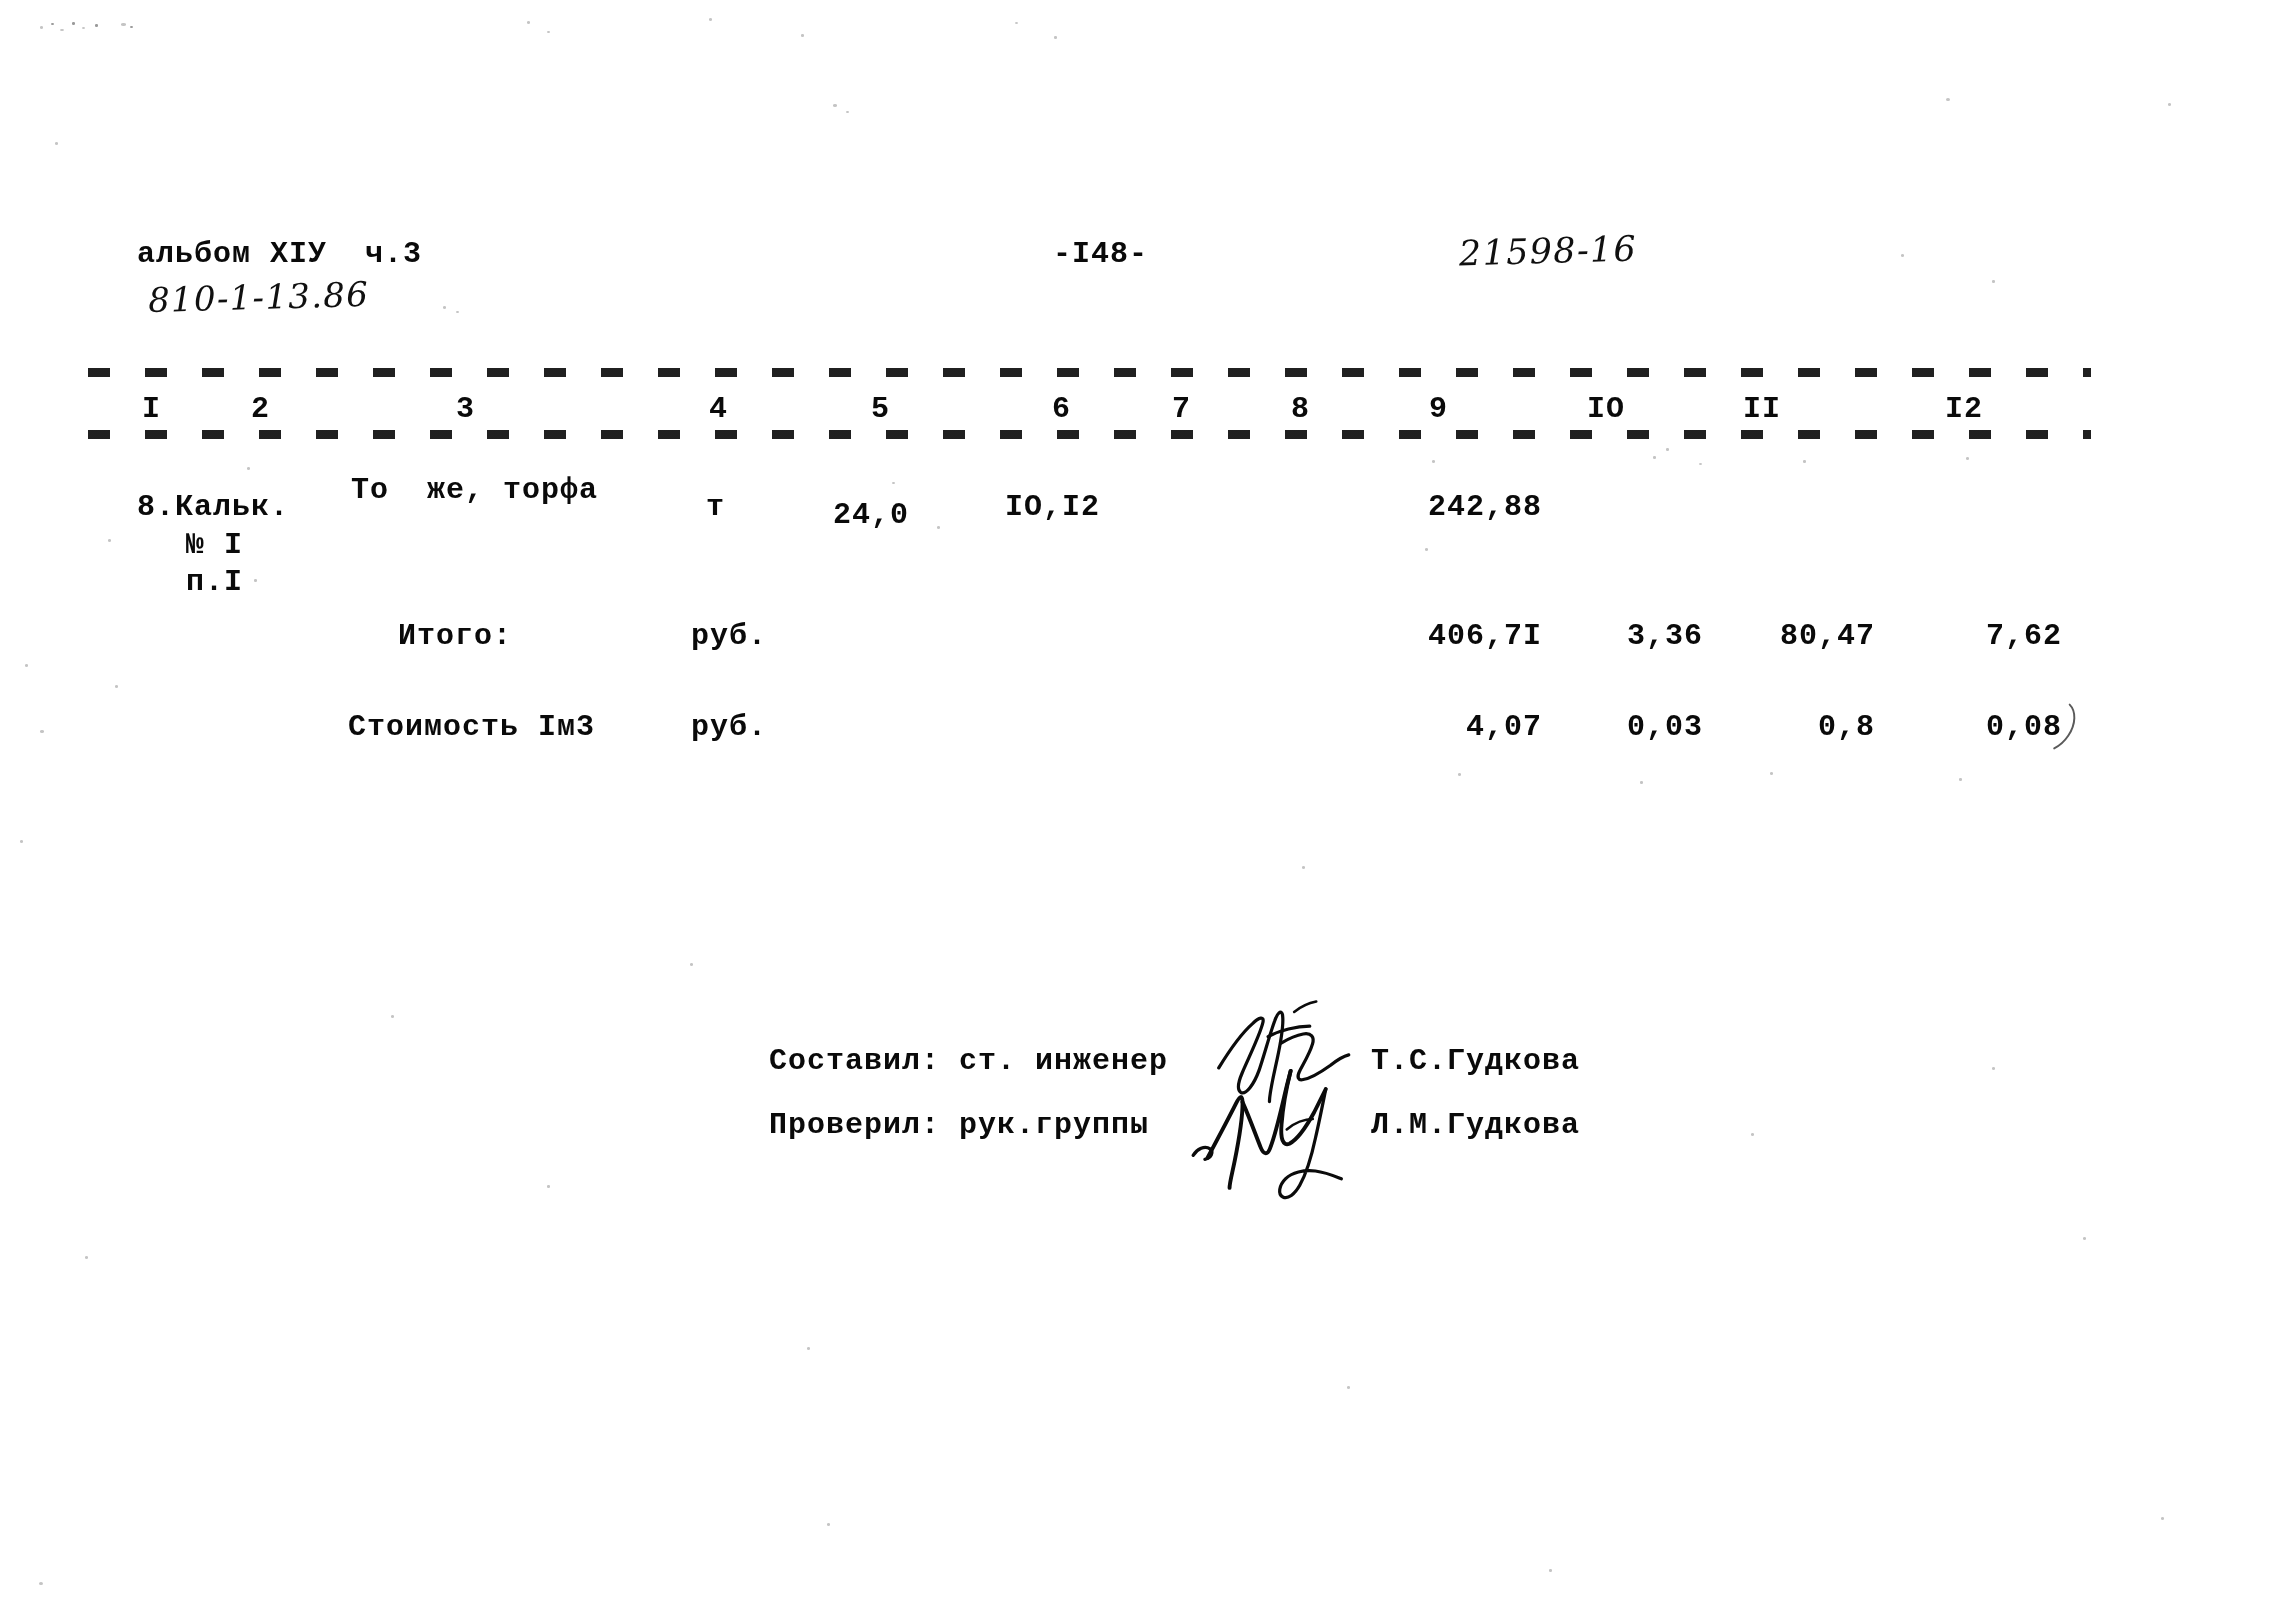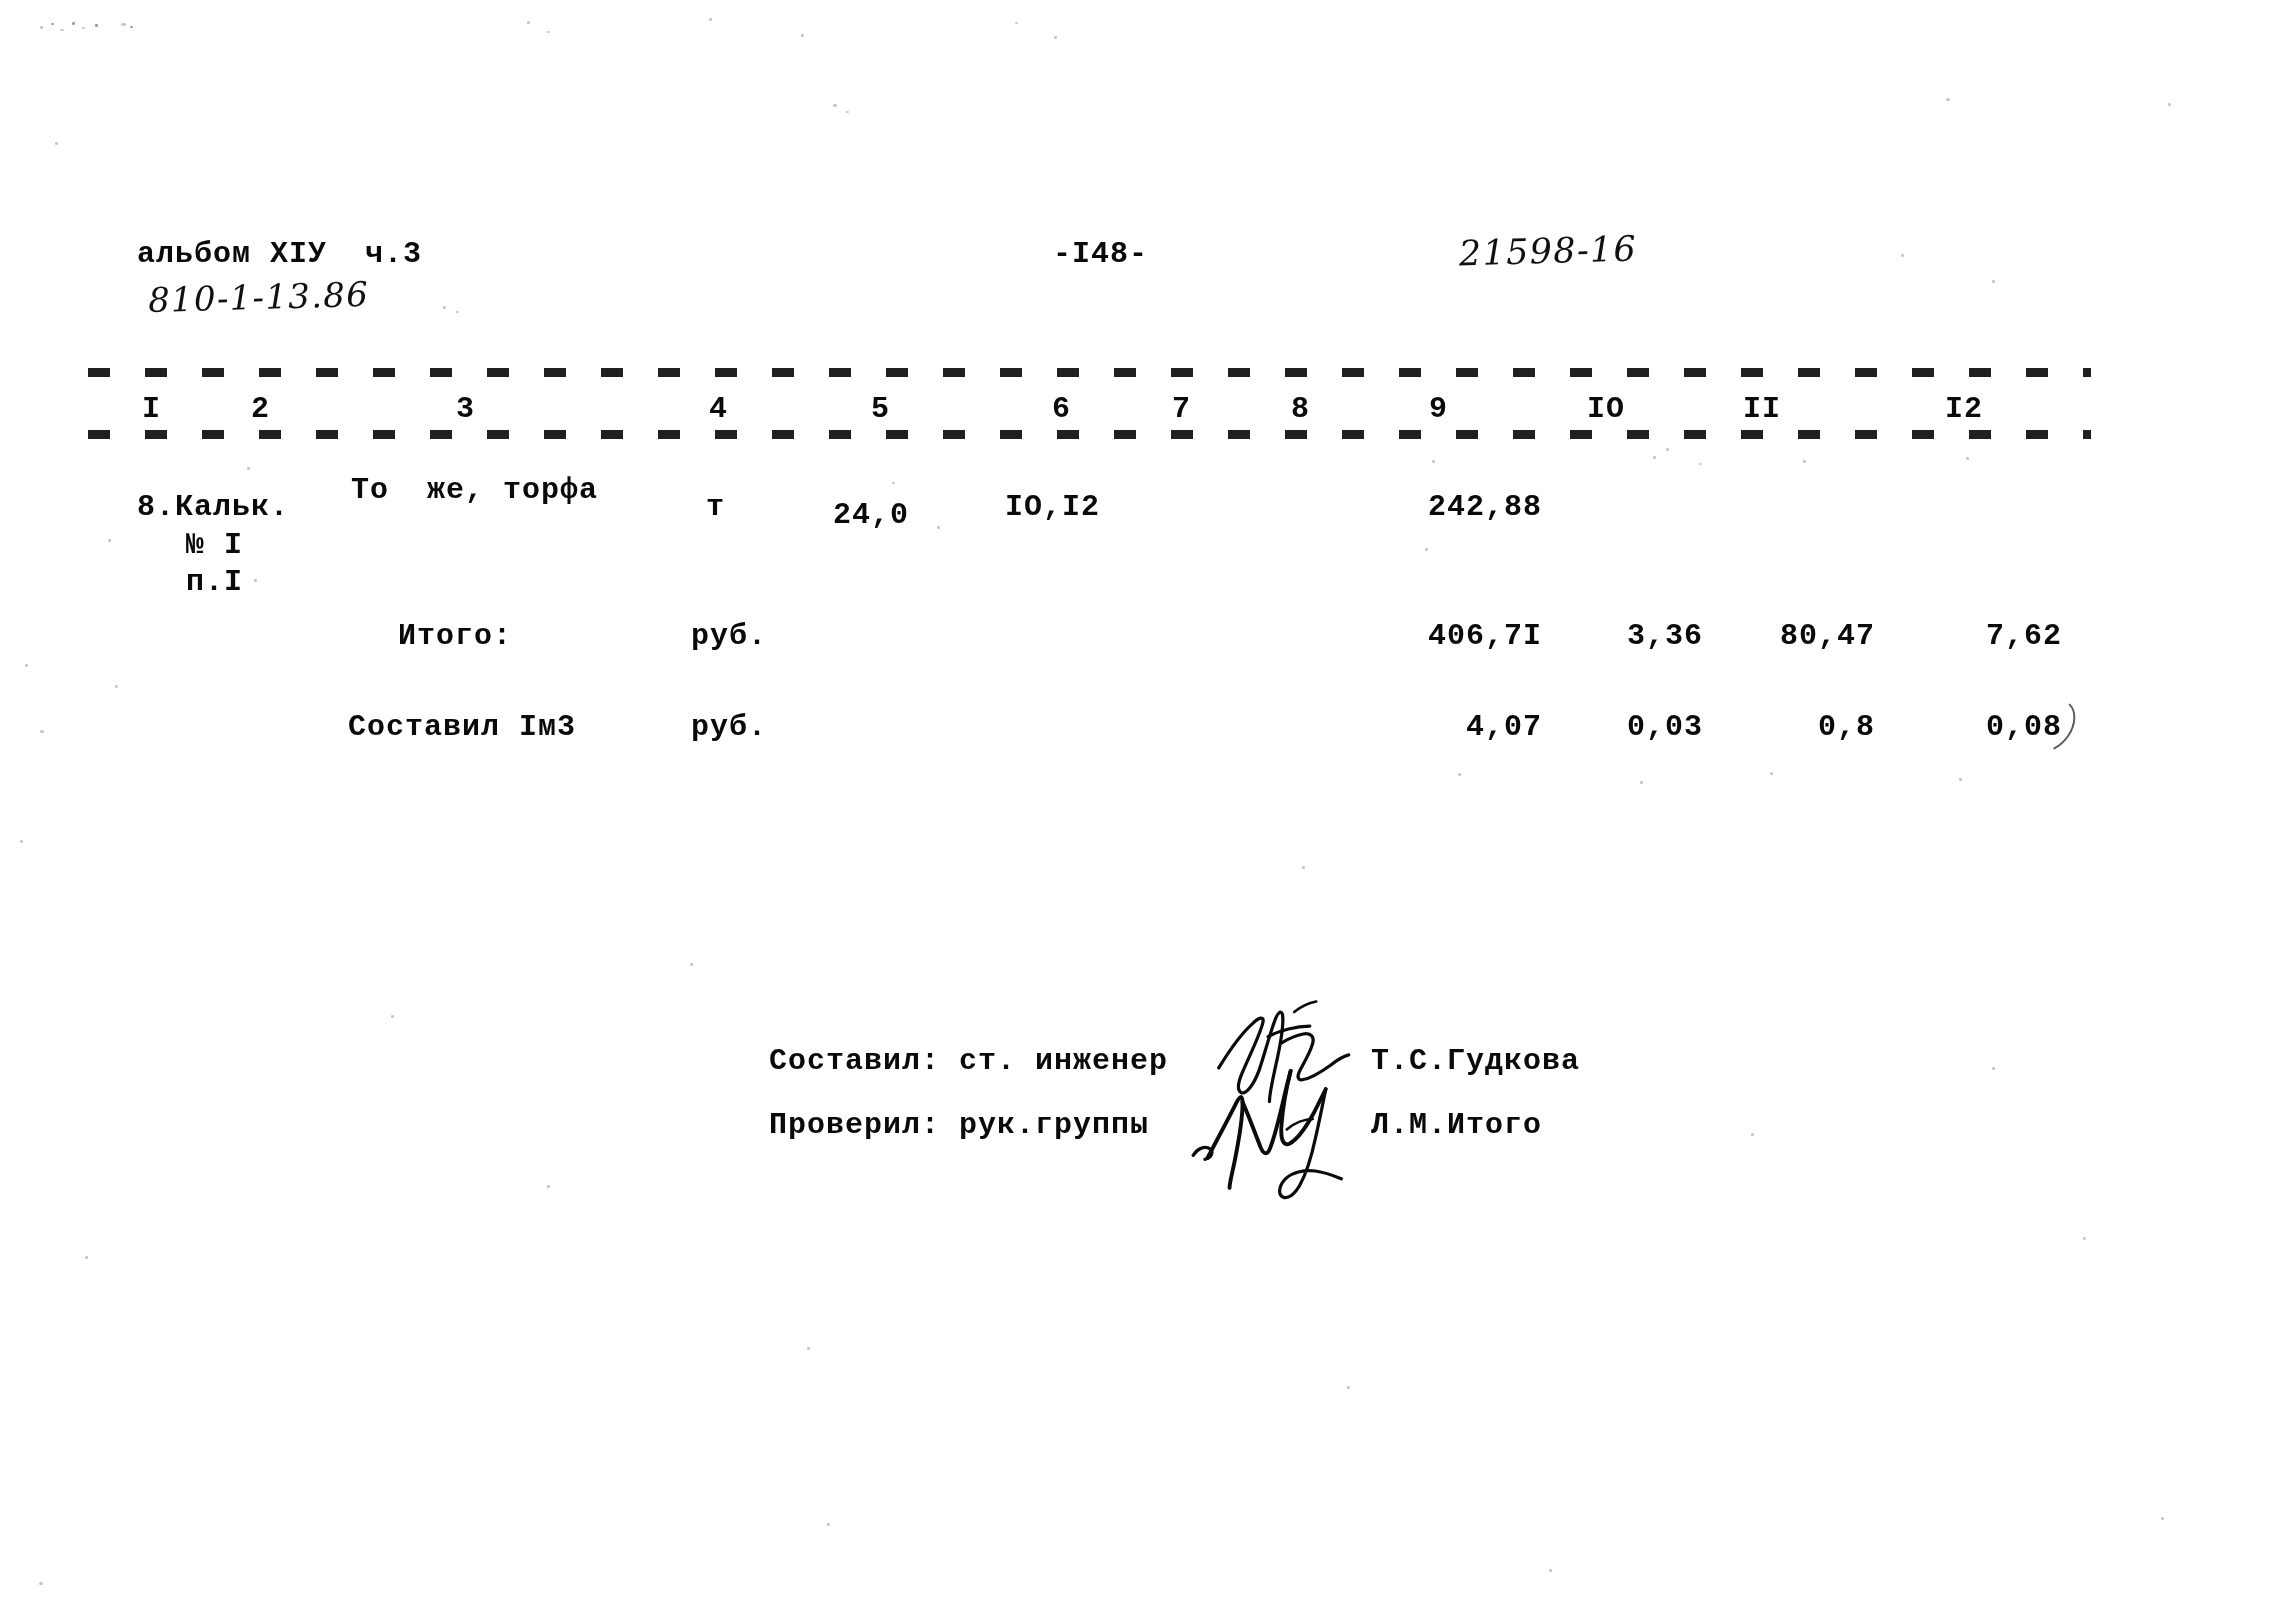--- a/index.html
+++ b/index.html
@@ -199,21 +199,21 @@
 
     <div class="tw" style="left:691px; top:618px;">руб.</div>
 
     <div class="tw rt" style="left:1360px; top:618px; width:182px;">406,7I</div>
     <div class="tw rt" style="left:1549px; top:618px; width:154px;">3,36</div>
     <div class="tw rt" style="left:1712px; top:618px; width:163px;">80,47</div>
     <div class="tw rt" style="left:1907px; top:618px; width:155px;">7,62</div>
   </div>
 
   <div>
-    <div class="tw" style="left:348px; top:709px;">Составил Iм3</div>
+    <div class="tw" style="left:348px; top:709px;">Стоимость Iм3</div>
 
     <div class="tw" style="left:691px; top:709px;">руб.</div>
 
     <div class="tw rt" style="left:1360px; top:709px; width:182px;">4,07</div>
     <div class="tw rt" style="left:1549px; top:709px; width:154px;">0,03</div>
     <div class="tw rt" style="left:1712px; top:709px; width:163px;">0,8</div>
     <div class="tw rt" style="left:1907px; top:709px; width:155px;">0,08</div>
   </div>
 
   <div class="pen-tick" style="left:2050px; top:702px;">
@@ -243,17 +243,17 @@
       <svg width="163" height="143" viewBox="0 0 250 220">
         <path d="M6 136 C12 126, 24 120, 32 126 C38 131, 34 140, 24 142" stroke-width="5"></path>
         <path d="M28 140 C44 110, 62 76, 72 56 C78 44, 82 42, 82 56 C82 78, 76 114, 70 144 C66 164, 62 178, 62 186" stroke-width="6"></path>
         <path d="M82 54 C92 76, 102 104, 110 124 C114 134, 120 136, 124 126 C132 106, 140 72, 146 46 C150 28, 154 14, 156 6" stroke-width="6"></path>
         <path d="M156 6 C150 30, 144 62, 142 88 C140 110, 144 122, 154 118 C166 112, 180 92, 192 70 C200 54, 206 42, 210 34" stroke-width="6"></path>
         <path d="M210 34 C206 54, 200 84, 194 110 C188 138, 180 164, 170 182 C162 196, 152 204, 144 200 C136 196, 138 182, 148 172 C158 162, 176 158, 194 160 C210 162, 224 168, 234 172" stroke-width="5"></path>
         <path d="M150 96 C162 86, 178 80, 190 80" stroke-width="4"></path>
       </svg>
     </div>
 
-    <div class="tw" style="left:1371px; top:1107px;">Л.М.Итого</div>
+    <div class="tw" style="left:1371px; top:1107px;">Л.М.Гудкова</div>
   </div>
 
 </div>
 
 
 </body></html>

